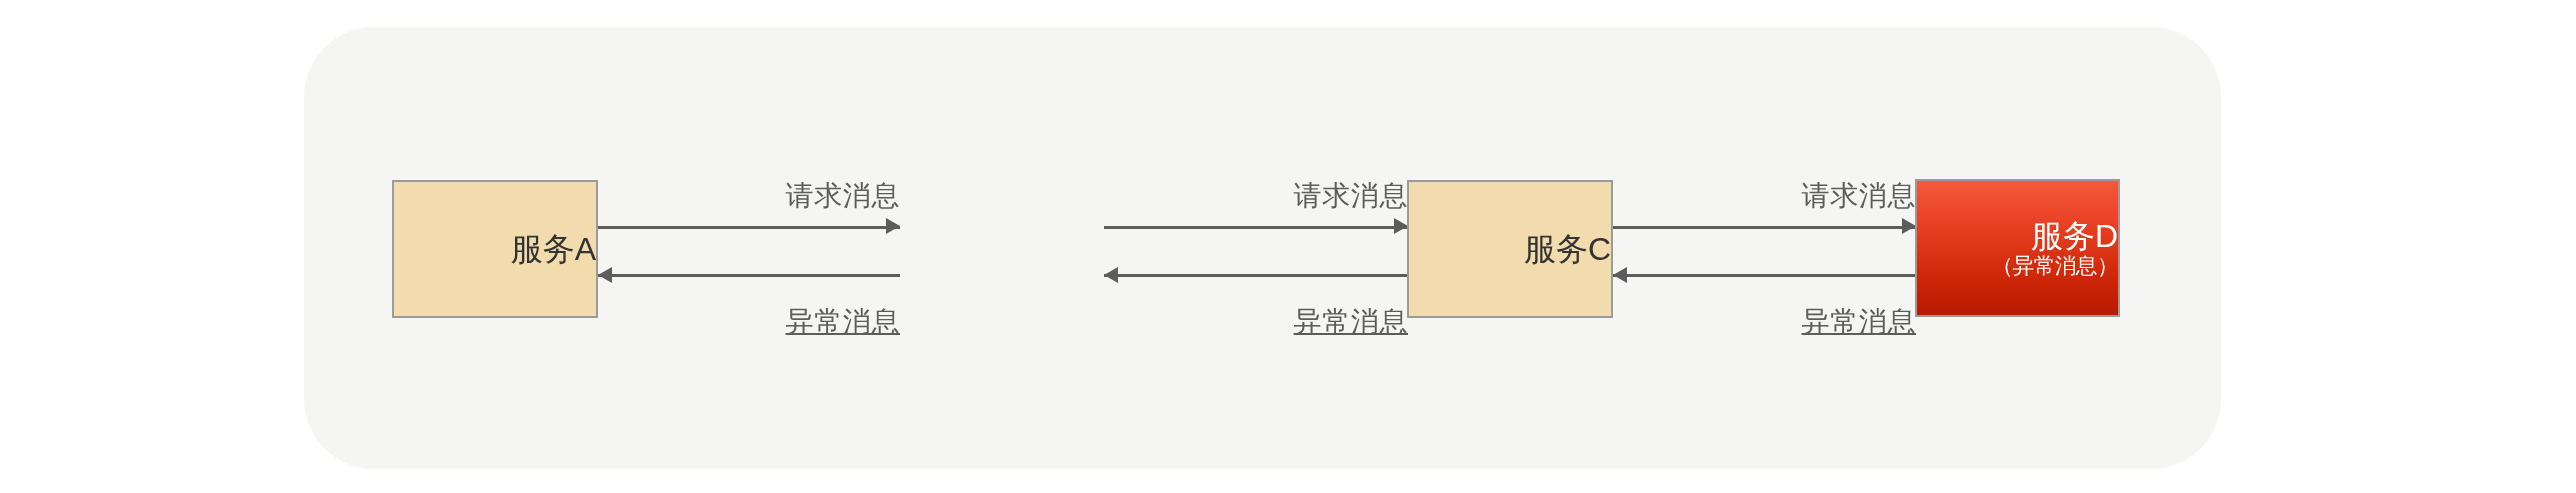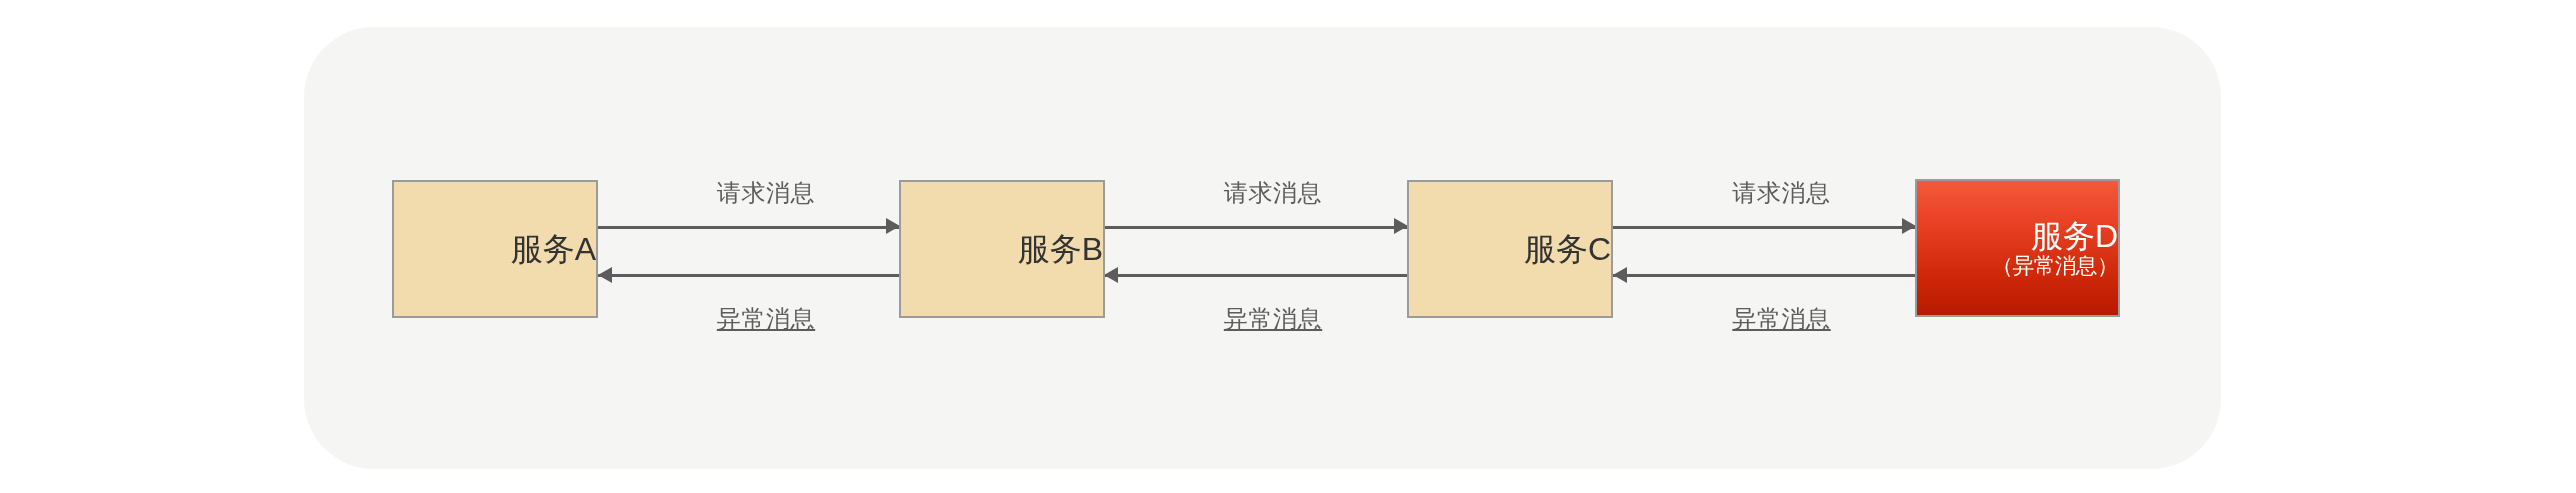--- a/index.html
+++ b/index.html
@@ -112,23 +112,23 @@
     border-top: 8.4px solid transparent;
     border-bottom: 8.4px solid transparent;
     border-right: 14.4px solid #5c5c5c;
   }
 
   
   .edge-label {
     position: absolute;
     left: 0;
     right: 0;
-    text-align: center;
+    text-align: right;
     color: #5c5c5c;
-    font-size: 24px;
+    font-size: 28px;
     letter-spacing: 0.6px;
     white-space: nowrap;
     margin-left: 34px;
   }
   .edge-label.above { top: 8.4px; }
   .edge-label.below { top: 134px; text-decoration: underline; }
 </style>
 </head>
 <body>
 
@@ -142,23 +142,20 @@
 
   <div class="link" id="link-1">
     <div class="edge-label above">请求消息</div>
     <div class="line req"></div>
     <div class="head right"></div>
     <div class="line err"></div>
     <div class="head left"></div>
     <div class="edge-label below">异常消息</div>
   </div>
 
-  <div class="node normal" id="node-b">
-    <div class="node-title">服务B</div>
-  </div>
 
   <div class="link" id="link-2">
     <div class="edge-label above">请求消息</div>
     <div class="line req"></div>
     <div class="head right"></div>
     <div class="line err"></div>
     <div class="head left"></div>
     <div class="edge-label below">异常消息</div>
   </div>
 

